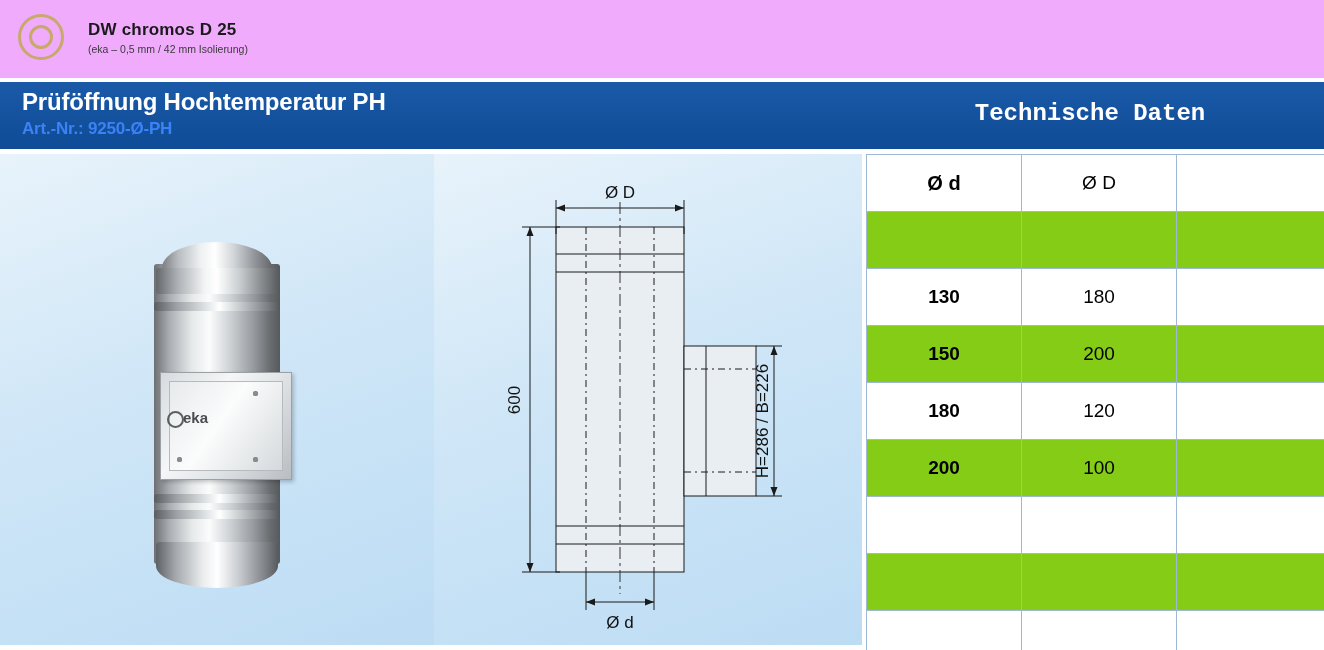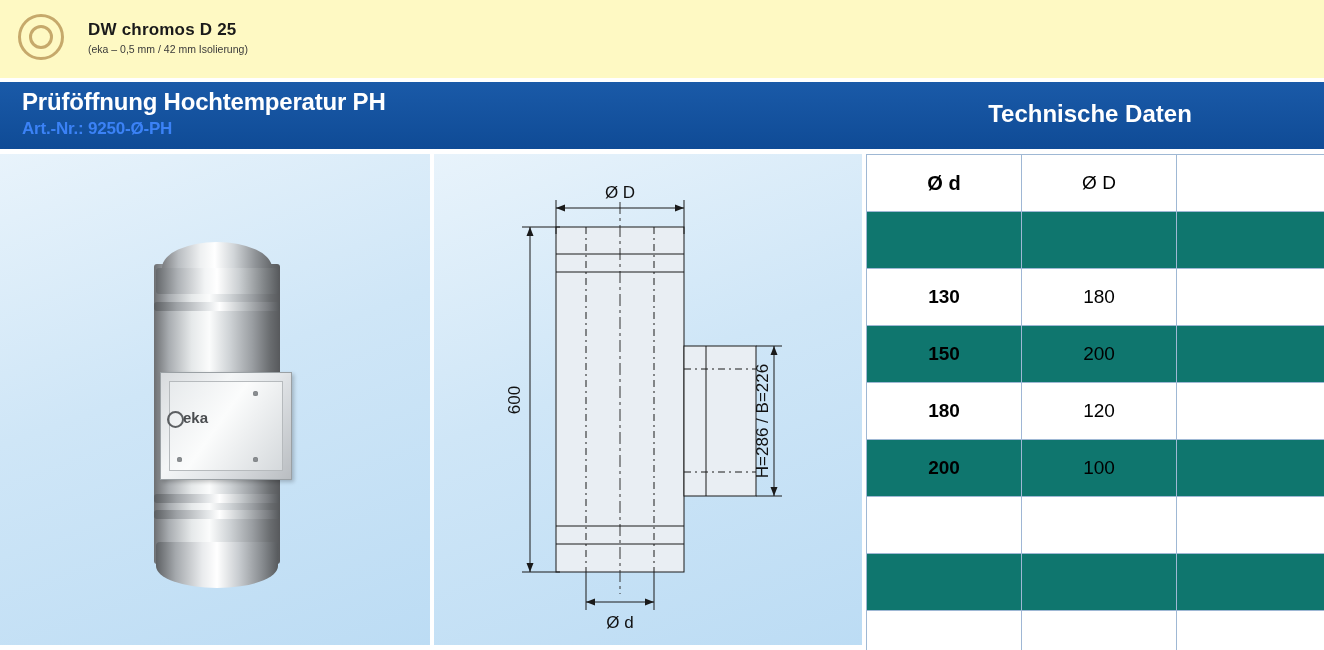--- a/index.html
+++ b/index.html
@@ -15,21 +15,21 @@
     overflow: hidden;
     position: relative;
   }
 
   
   .brand-row {
     position: absolute;
     left: 0; top: 0;
     width: 1324px;
     height: 78px;
-    background: #fef9c3;
+    background: #f0abfc;
   }
   .brand-logo {
     position: absolute;
     left: 18px; top: 14px;
     width: 52px; height: 52px;
   }
   .brand-logo .ring-outer {
     position: absolute;
     left: 0; top: 0;
     width: 46px; height: 46px;
@@ -90,29 +90,31 @@
     width: 800px;
   }
   .title-right {
     position: absolute;
     left: 866px; top: 100px;
     width: 448px;
     text-align: center;
     color: #ffffff;
     font-size: 24px;
     font-weight: bold;
+    font-family: Liberation Mono, monospace;
   }
 
   
   .photo-panel {
     position: absolute;
     left: 0; top: 154px;
     width: 430px; height: 491px;
     background: linear-gradient(160deg, #e8f3fb 0%, #cfe6f7 45%, #bcdcf4 100%);
     overflow: hidden;
+    padding-left: 19px;
   }
   .drawing-panel {
     position: absolute;
     left: 434px; top: 154px;
     width: 428px; height: 491px;
     background: linear-gradient(160deg, #e8f3fb 0%, #cfe6f7 45%, #bcdcf4 100%);
     overflow: hidden;
   }
 
   
@@ -213,21 +215,21 @@
     height: 54px;
     border: 1px solid #9fb8d4;
     text-align: center;
     vertical-align: middle;
     font-size: 19px;
     background: #ffffff;
   }
   .tbl td.c0 { width: 152px; }
   .tbl td.c1 { width: 152px; }
   .tbl td.c2 { width: 154px; }
-  .tbl tr.alt td { background: #0f766e; }
+  .tbl tr.alt td { background: #84cc16; }
   .tbl td.hd0 { font-weight: bold; font-size: 20px; }
   .tbl td.bold { font-weight: bold; margin-left: 28px; }
 </style>
 </head>
 <body>
 
 <div class="brand-row">
   <div class="brand-logo">
     <div class="ring-outer"></div>
     <div class="ring-inner"></div>

